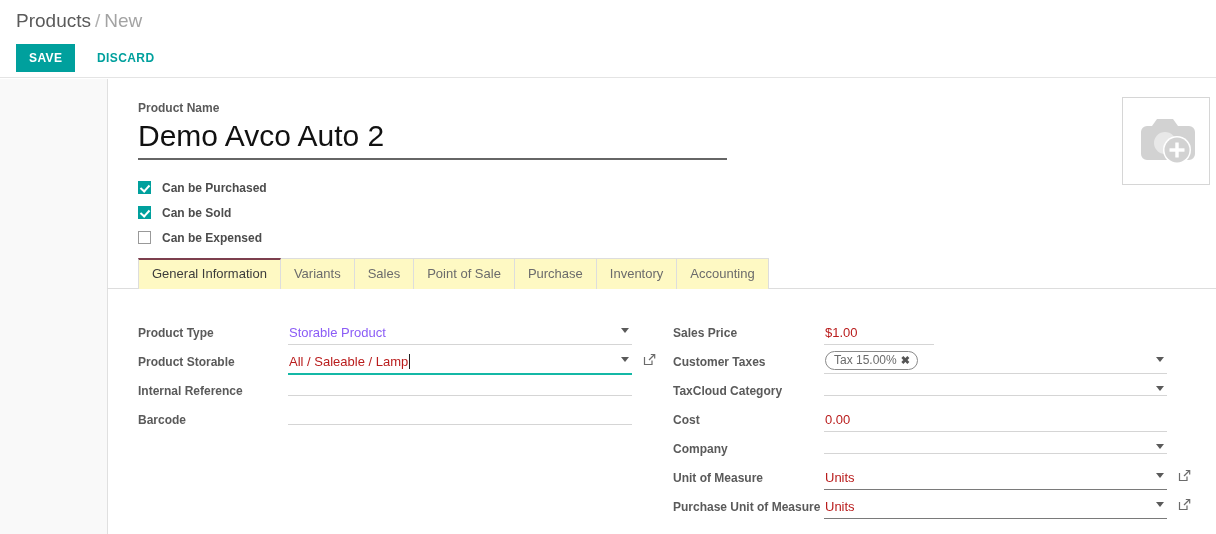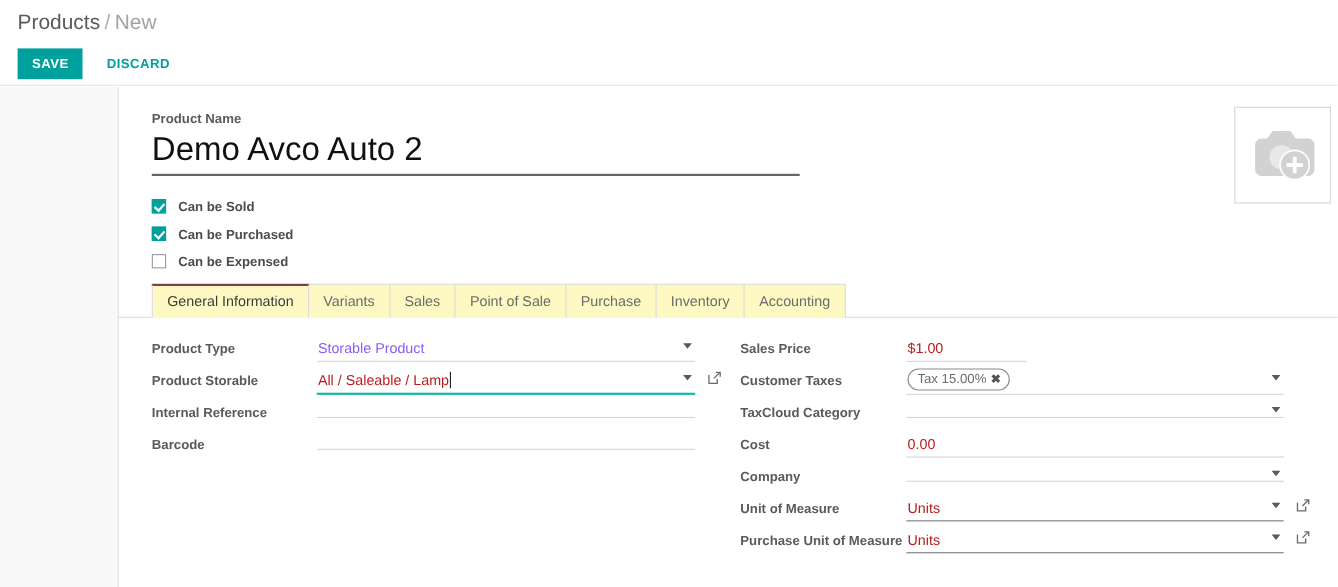--- a/index.html
+++ b/index.html
@@ -207,21 +207,21 @@
     border-top: 2px solid #7c3f4e;
     position: relative;
     z-index: 3;
     box-shadow: 0 1px 0 0 #ffffff;
     padding-top: 5px;
   }
 
   
   .group {
     position: absolute;
-    top: 226px;
+    top: 242px;
   }
   .group-left  { left: 138px; width: 494px; }
   .group-right { left: 673px; width: 494px; }
 
   .frow {
     display: flex;
     align-items: flex-start;
     margin-bottom: 2px;
     min-height: 27px;
   }
@@ -344,26 +344,26 @@
 
   <div class="title-block">
     <div class="field-label-top">Product Name</div>
     <div class="product-name">Demo Avco Auto 2</div>
   </div>
 
   <div class="checks">
 
     <div class="check-row">
       <span class="cbox on"></span>
-      <span class="check-label">Can be Sold</span>
+      <span class="check-label">Can be Purchased</span>
     </div>
 
     <div class="check-row">
       <span class="cbox on"></span>
-      <span class="check-label">Can be Purchased</span>
+      <span class="check-label">Can be Sold</span>
     </div>
 
     <div class="check-row">
       <span class="cbox"></span>
       <span class="check-label">Can be Expensed</span>
     </div>
 
   </div>
 
   <div class="tabs">

